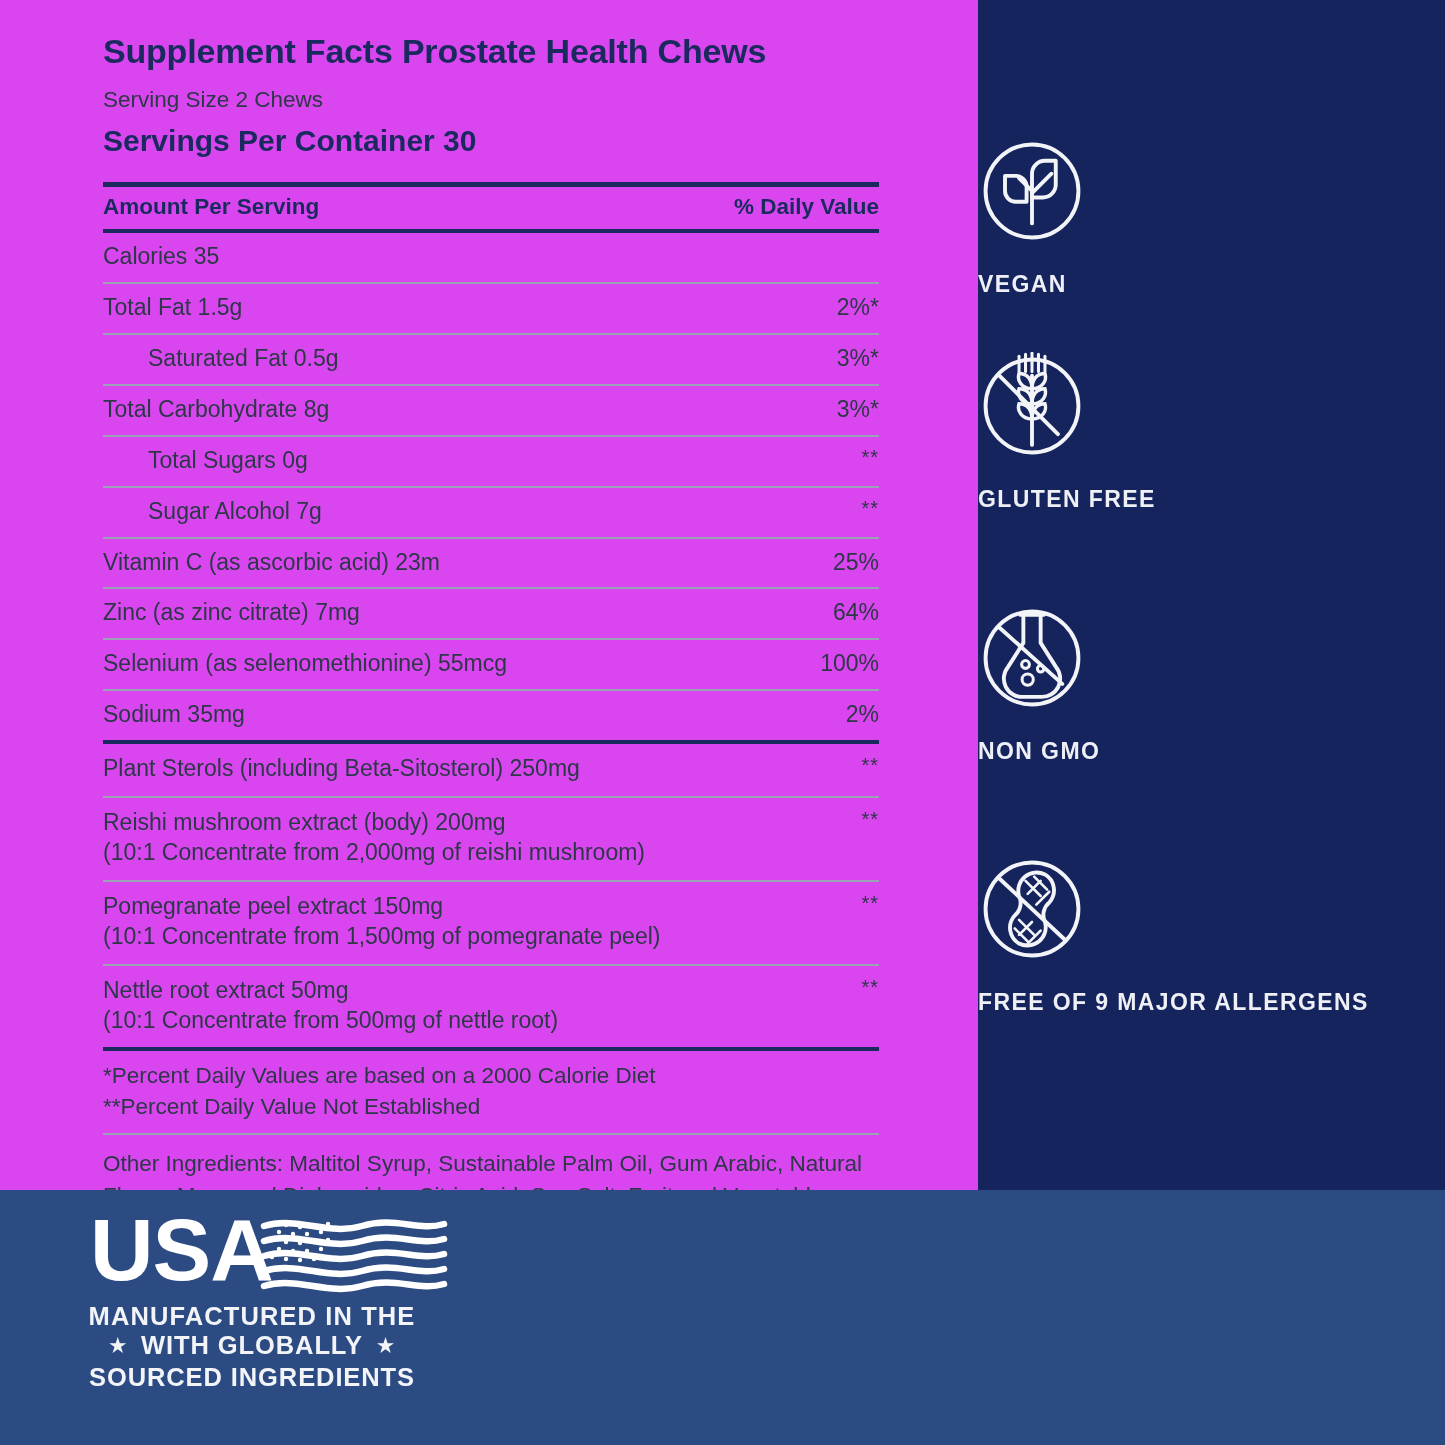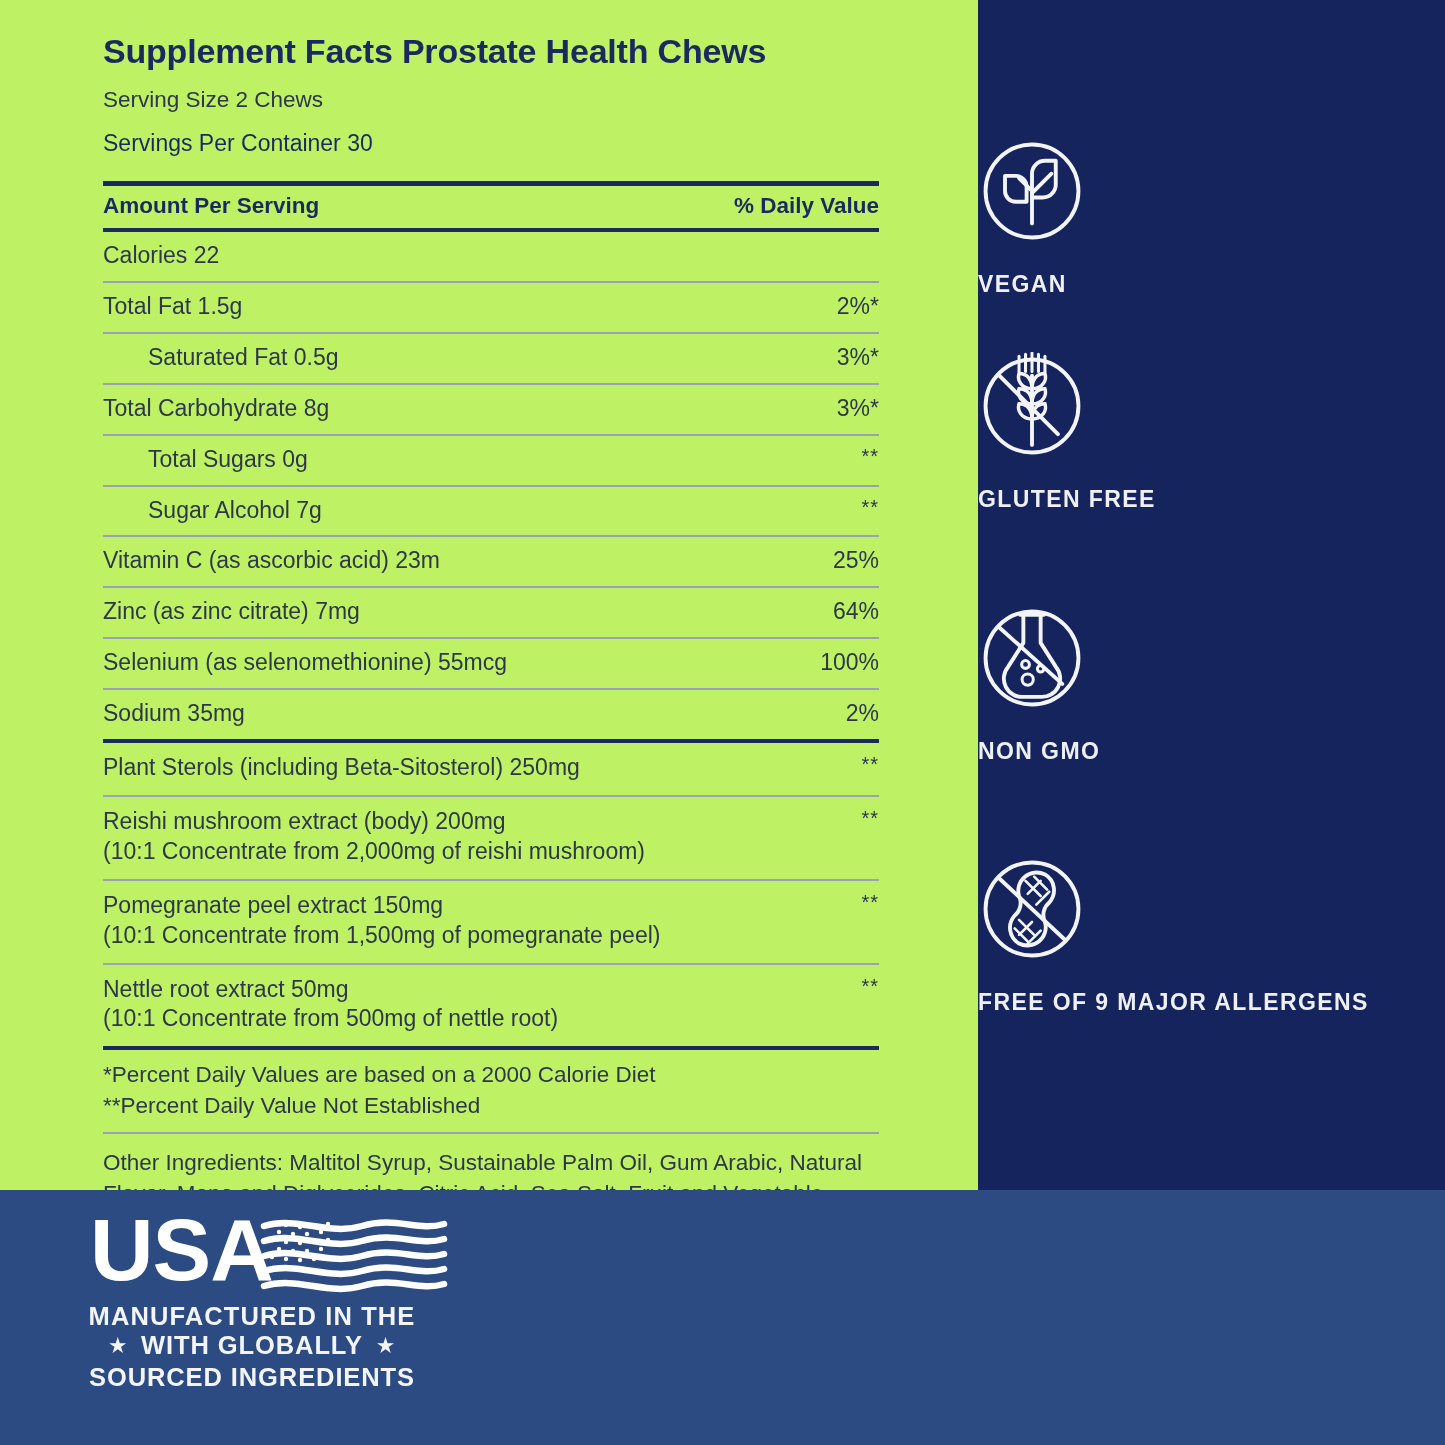--- a/index.html
+++ b/index.html
@@ -9,21 +9,21 @@
     height: 1445px;
     font-family: "Liberation Sans", sans-serif;
     background: #fbfaf6;
     overflow: hidden;
   }
 
   #page {
     position: relative;
     width: 1445px;
     height: 1445px;
-    background: #bef264;
+    background: #d946ef;
   }
 
   
   #rail {
     position: absolute;
     left: 978px; top: 0;
     width: 467px; height: 1190px;
     background: #16245e;
   }
   .badge {
@@ -103,25 +103,25 @@
     color: #1b2a5e;
     letter-spacing: -0.2px;
     margin-bottom: 14px;
   }
   #serving-size {
     font-size: 22.5px;
     color: #2d3748;
     line-height: 1.3;
   }
   #servings-per {
-    font-size: 23px;
-    font-weight: 400;
+    font-size: 30px;
+    font-weight: 700;
     color: #1b2a5e;
     line-height: 1.3;
-    margin-top: 15px;
+    margin-top: 7px;
   }
 
   .rule-thick { height: 5px; background: #1b2a5e; }
   .rule-med   { height: 4px; background: #1b2a5e; }
   .rule-thin  { height: 2px; background: #9aa2b8; }
 
   #table { width: 100%; margin-top: 22px; }
 
   .hdr {
     display: flex;
@@ -189,21 +189,21 @@
 
       <div class="hdr">
         <span>Amount Per Serving</span>
         <span>% Daily Value</span>
       </div>
 
       <div class="rule-med"></div>
 
       <div id="basic-rows">
           <div class="row">
-            <span class="nm">Calories 22</span>
+            <span class="nm">Calories 35</span>
             <span class="dv"></span>
           </div>
           <div class="rule-thin"></div>
           <div class="row">
             <span class="nm">Total Fat 1.5g</span>
             <span class="dv">2%*</span>
           </div>
           <div class="rule-thin"></div>
           <div class="row indent">
             <span class="nm">Saturated Fat 0.5g</span>

